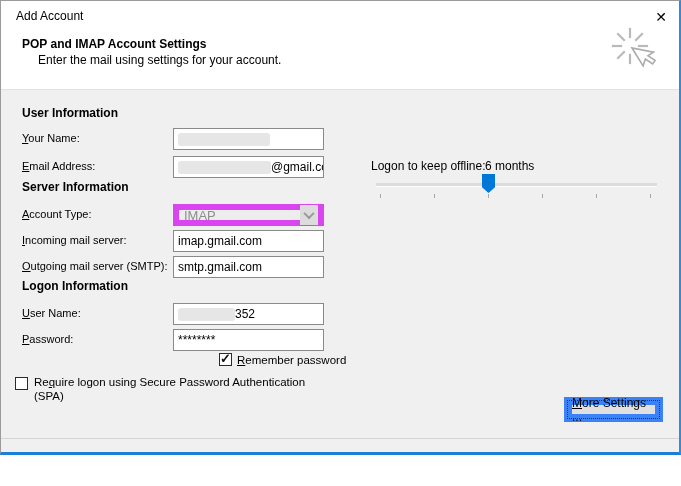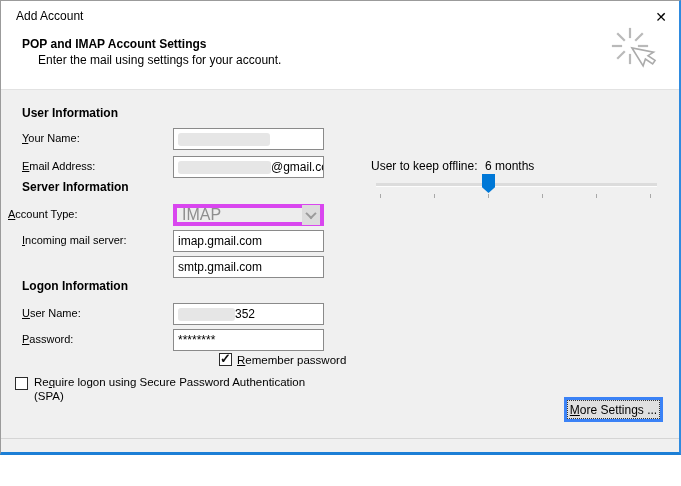--- a/index.html
+++ b/index.html
@@ -13,37 +13,37 @@
              font-size:14px;color:#000;cursor:default;}
   .hdr-title{left:21px;top:36px;font-size:12px;font-weight:bold;}
   .hdr-sub{left:37px;top:52px;font-size:12px;}
   .body-panel{left:0;top:88px;width:100%;height:398px;background:#f0f0f0;border-top:1px solid #e2e2e2;box-sizing:border-box;}
   .section{font-size:12px;font-weight:bold;}
   .flabel{font-size:11px;}
   .mn{text-decoration:underline;}
   .tbox{width:151px;height:22px;background:#fff;border:1px solid #8a8a8a;box-sizing:border-box;
         display:flex;align-items:center;padding:0 4px;font-size:12px;overflow:hidden;}
   .redacted{height:13px;background:#e6e6e6;border-radius:3px;flex:none;}
-  .combo{width:151px;height:22px;background:#ededed;border:4px solid #d946ef;box-sizing:border-box;
-         display:flex;align-items:center;font-size:16px;color:#8e8e8e;}
+  .combo{width:151px;height:22px;background:#ededed;border:6px solid #d946ef;box-sizing:border-box;
+         display:flex;align-items:center;font-size:13px;color:#8e8e8e;}
   .combo .val{padding-left:5px;flex:1;}
   .combo .dd{width:18px;height:20px;background:#dcdcdc;display:flex;align-items:center;justify-content:center;}
   .chev{width:6px;height:6px;border-right:2px solid #9a9a9a;border-bottom:2px solid #9a9a9a;
         transform:rotate(45deg) translate(-1px,-1px);}
   .slider-label{font-size:12px;}
   .track{left:375px;top:182px;width:281px;height:3px;background:#dcdcdc;border-bottom:1px solid #fdfdfd;}
   .thumb{left:481px;top:173px;width:13px;height:19px;background:#0078d7;
          clip-path:polygon(0 0,100% 0,100% 70%,50% 100%,0 70%);}
   .tick{position:absolute;top:193px;width:1px;height:4px;background:#a8a8a8;}
   .cbx{width:13px;height:13px;background:#fff;border:1px solid #2b2b2b;box-sizing:border-box;position:absolute;}
   .cbx .chk{position:absolute;left:0px;top:-3px;font-size:13px;font-weight:bold;color:#111;}
   .cbl{font-size:11.5px;}
   .btn{position:absolute;display:flex;align-items:center;justify-content:center;font-size:12px;
        background:#e0e0e0;border:1px solid #6b6b6b;box-sizing:border-box;cursor:default;}
-  .btn-more{left:563px;top:396px;width:99px;height:25px;border:3px solid #3b82f6;outline:1px dotted #333;outline-offset:-4px;}
+  .btn-more{left:563px;top:396px;width:99px;height:25px;border:8px solid #3b82f6;outline:1px dotted #333;outline-offset:-4px;}
   .divider-bottom{left:0;top:437px;width:100%;border-top:1px solid #d5d5d5;}
   .btn-back{left:432px;top:451px;width:70px;height:23px;}
   .btn-next{left:509px;top:451px;width:70px;height:23px;}
   .btn-cancel{left:596px;top:451px;width:69px;height:23px;}
   .cursor-wrap{left:596px;top:22px;width:80px;height:66px;}
 </style>
 </head>
 <body>
 
 <div class="window">
@@ -80,46 +80,47 @@
   <div class="abs tbox" style="left:172px;top:127px">
     <span class="redacted" style="width:92px"></span>
   </div>
 
   <div class="abs flabel" style="left:21px;top:159px"><span></span><span class="mn">E</span><span>mail Address:</span></div>
   <div class="abs tbox" style="left:172px;top:155px">
     <span class="redacted" style="width:93px"></span>
     <span>@gmail.com</span>
   </div>
 
-  <div class="abs slider-label" style="left:370px;top:158px">User to keep offline:</div>
+  <div class="abs slider-label" style="left:370px;top:158px">Logon to keep offline:</div>
   <div class="abs slider-label" style="left:484px;top:158px">6 months</div>
   <div class="abs track"></div>
   <div class="abs thumb"></div>
   <span class="tick" style="left:379px"></span>
   <span class="tick" style="left:433px"></span>
   <span class="tick" style="left:487px"></span>
   <span class="tick" style="left:541px"></span>
   <span class="tick" style="left:595px"></span>
   <span class="tick" style="left:649px"></span>
 
   <div class="abs section" style="left:21px;top:179px">Server Information</div>
 
-  <div class="abs flabel" style="left:7px;top:207px"><span></span><span class="mn">A</span><span>ccount Type:</span></div>
+  <div class="abs flabel" style="left:21px;top:207px"><span></span><span class="mn">A</span><span>ccount Type:</span></div>
   <div class="abs combo" style="left:172px;top:203px">
     <span class="val">IMAP</span>
     <span class="dd">
         <span class="chev"></span>
       </span>
   </div>
 
   <div class="abs flabel" style="left:21px;top:233px"><span></span><span class="mn">I</span><span>ncoming mail server:</span></div>
   <div class="abs tbox" style="left:172px;top:229px">
     <span>imap.gmail.com</span>
   </div>
 
+  <div class="abs flabel" style="left:21px;top:259px"><span></span><span class="mn">O</span><span>utgoing mail server (SMTP):</span></div>
   <div class="abs section" style="left:21px;top:278px">Logon Information</div>
 
   <div class="abs tbox" style="left:172px;top:255px">
     <span>smtp.gmail.com</span>
   </div>
 
   <div class="abs flabel" style="left:21px;top:306px"><span></span><span class="mn">U</span><span>ser Name:</span></div>
   <div class="abs tbox" style="left:172px;top:302px">
     <span class="redacted" style="width:57px"></span>
     <span>352</span>

